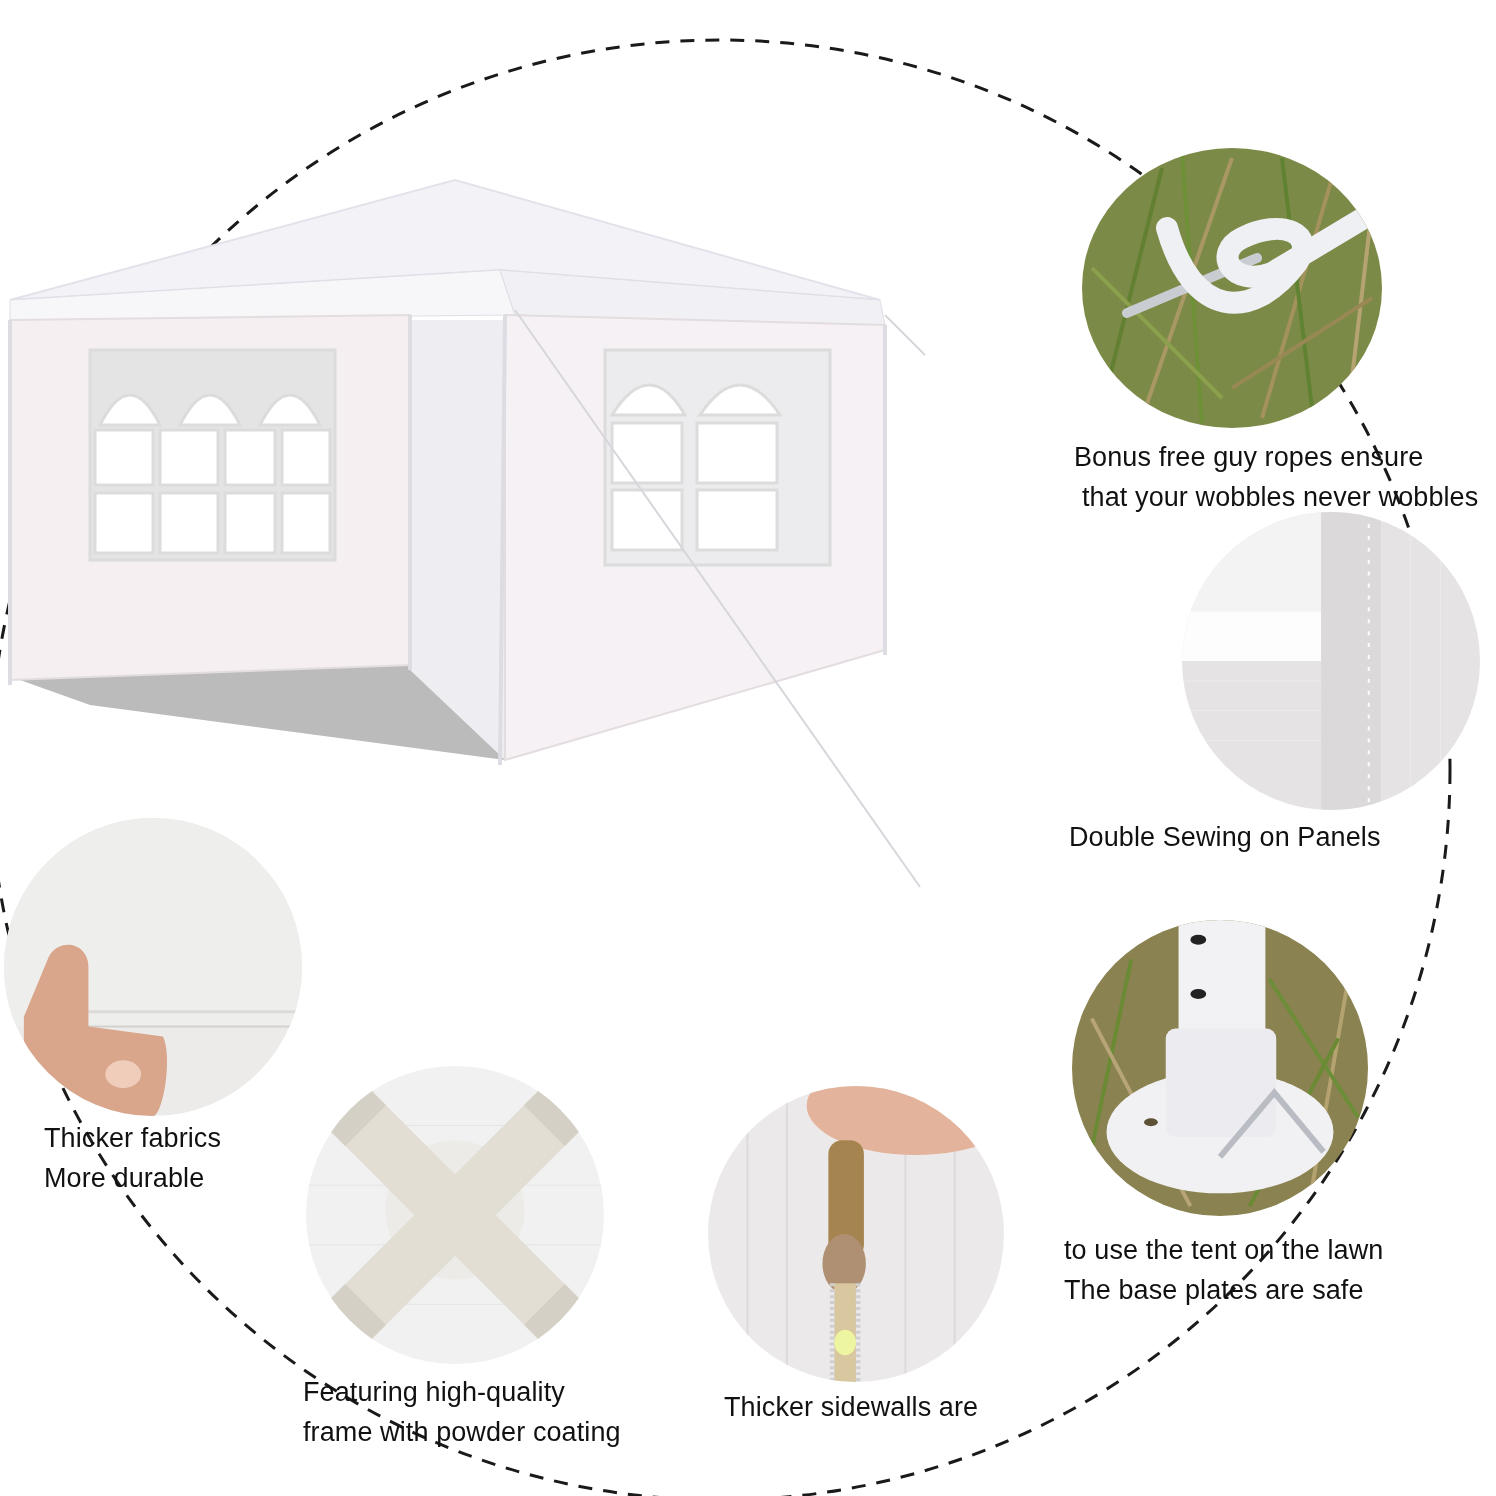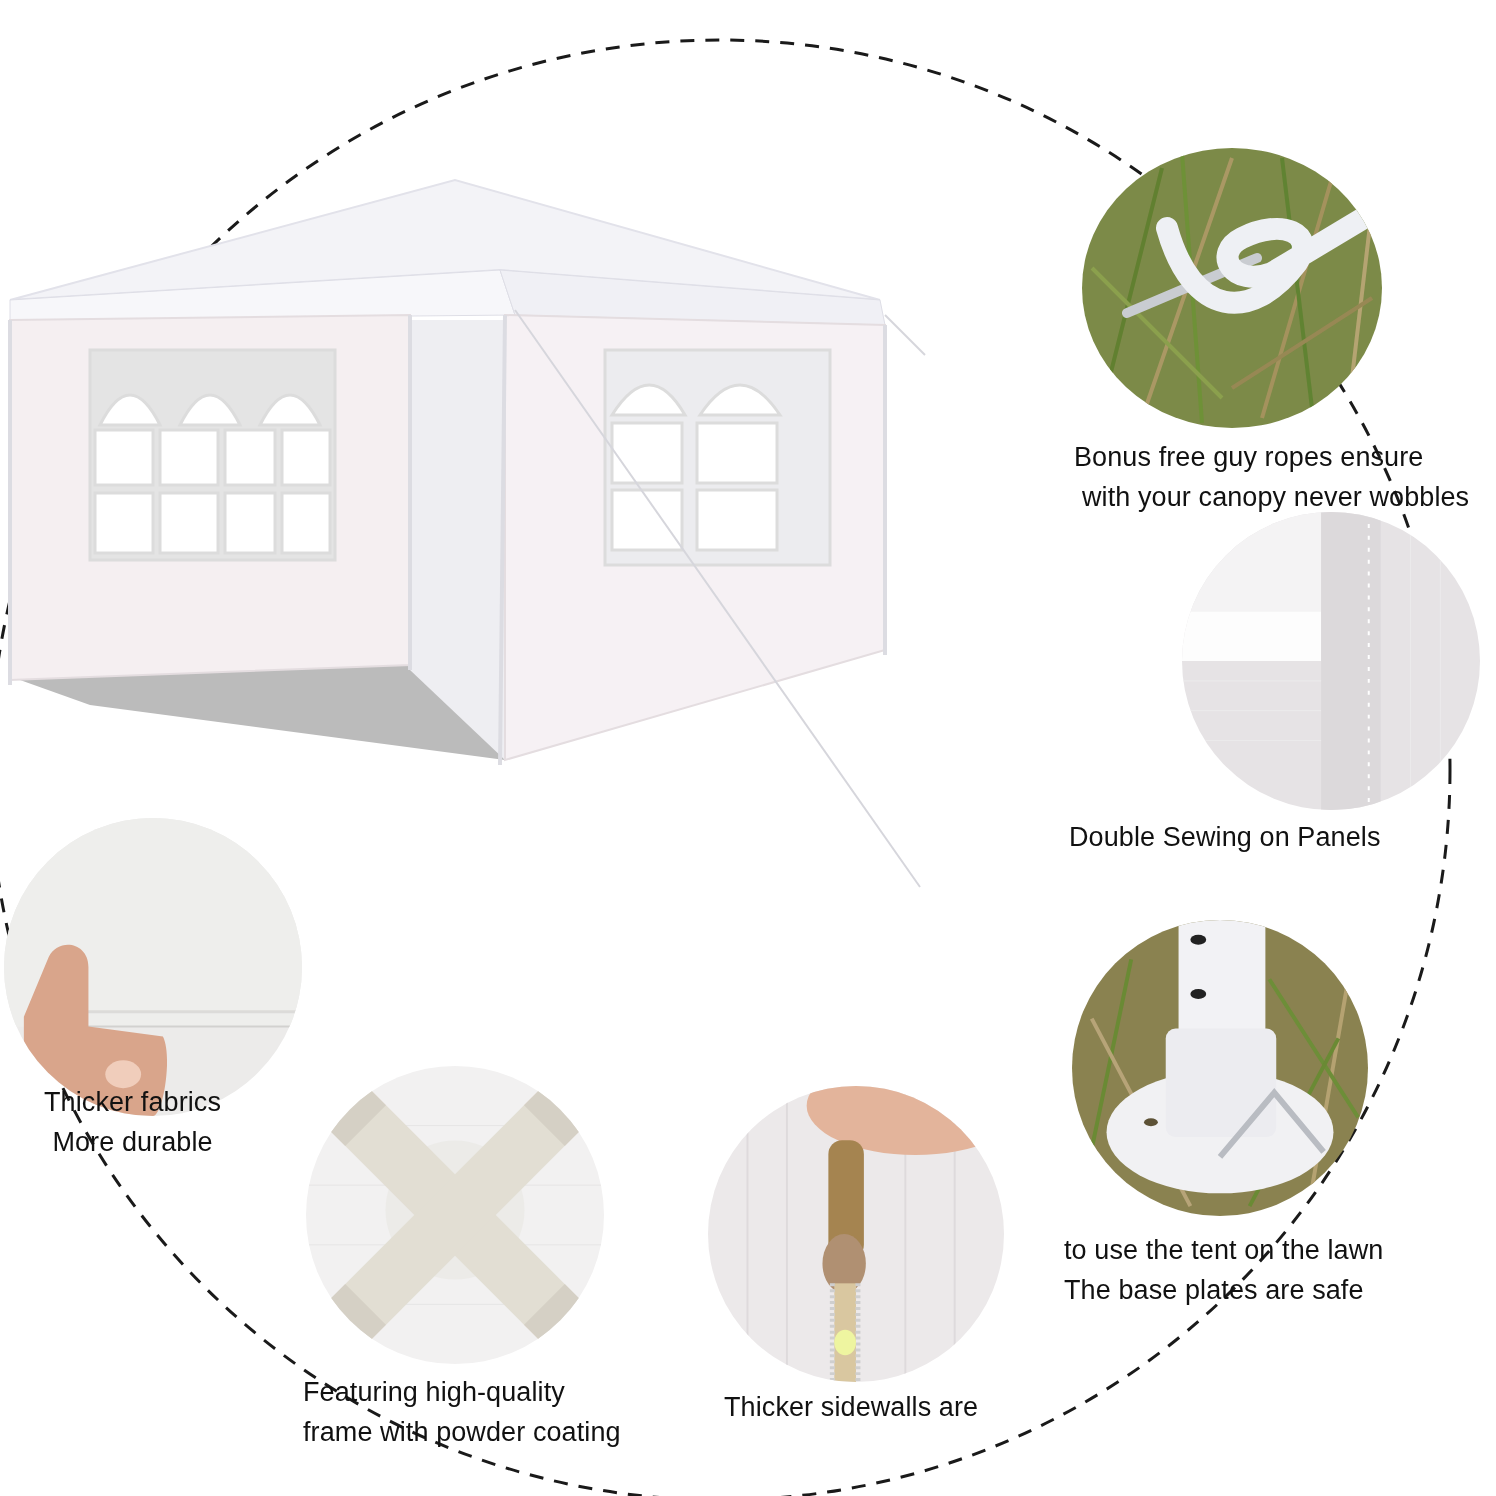--- a/index.html
+++ b/index.html
@@ -85,21 +85,21 @@
       <line x1="270" y1="230" x2="290" y2="60" stroke="#bca777"></line>
       <line x1="10" y1="120" x2="140" y2="250" stroke="#8da24e"></line>
       <line x1="150" y1="240" x2="290" y2="150" stroke="#9b8856"></line>
     </g>
     <line x1="45" y1="165" x2="175" y2="110" stroke="#c9ccd1" stroke-width="10" stroke-linecap="round"></line>
     <path d="M85,80 C110,170 170,175 215,115 C235,85 200,70 160,90 C130,105 150,140 190,125 L290,65" fill="none" stroke="#eef0f4" stroke-width="22" stroke-linecap="round"></path>
   </svg>
 </div>
 <div class="caption" style="left:1074px;top:421px;margin-top:16px;">
   <span>Bonus free guy ropes ensure</span>
-  <span style="padding-left:8px;">with your canopy never wobbles</span>
+  <span style="padding-left:8px;">that your wobbles never wobbles</span>
 </div>
 
 <div class="circle" style="left:1182px;top:512px;width:298px;height:298px;">
   <svg viewBox="0 0 300 300">
     <rect width="300" height="300" fill="#e6e3e5"></rect>
     <rect x="0" y="0" width="140" height="100" fill="#f4f3f4"></rect>
     <rect x="0" y="100" width="140" height="50" fill="#fdfdfd"></rect>
     <rect x="140" y="0" width="60" height="300" fill="#dcd9db"></rect>
     <line x1="188" y1="0" x2="188" y2="300" stroke="#ffffff" stroke-width="2" stroke-dasharray="4 8"></line>
     <g stroke="#ecebec" stroke-width="1">
@@ -191,16 +191,16 @@
 <div class="circle" style="left:4px;top:818px;width:298px;height:298px;">
   <svg viewBox="0 0 300 300">
     <rect width="300" height="300" fill="#ecebea"></rect>
     <rect x="0" y="0" width="300" height="210" fill="#eeeeec"></rect>
     <line x1="60" y1="195" x2="300" y2="195" stroke="#dcdbd9" stroke-width="3"></line>
     <line x1="60" y1="210" x2="300" y2="210" stroke="#d2d1cf" stroke-width="2"></line>
     <path d="M45,140 C55,120 85,125 85,150 L85,210 L160,220 C170,240 160,300 150,300 L20,300 L20,200 Z" fill="#d9a58b"></path>
     <ellipse cx="120" cy="258" rx="18" ry="14" fill="#f0cdbb"></ellipse>
   </svg>
 </div>
-<div class="caption" style="left:44px;top:1082px;text-align:center;">
+<div class="caption" style="left:44px;top:1118px;">
   <span>Thicker fabrics</span>
   <span>More durable</span>
 </div>
 
 </body></html>

